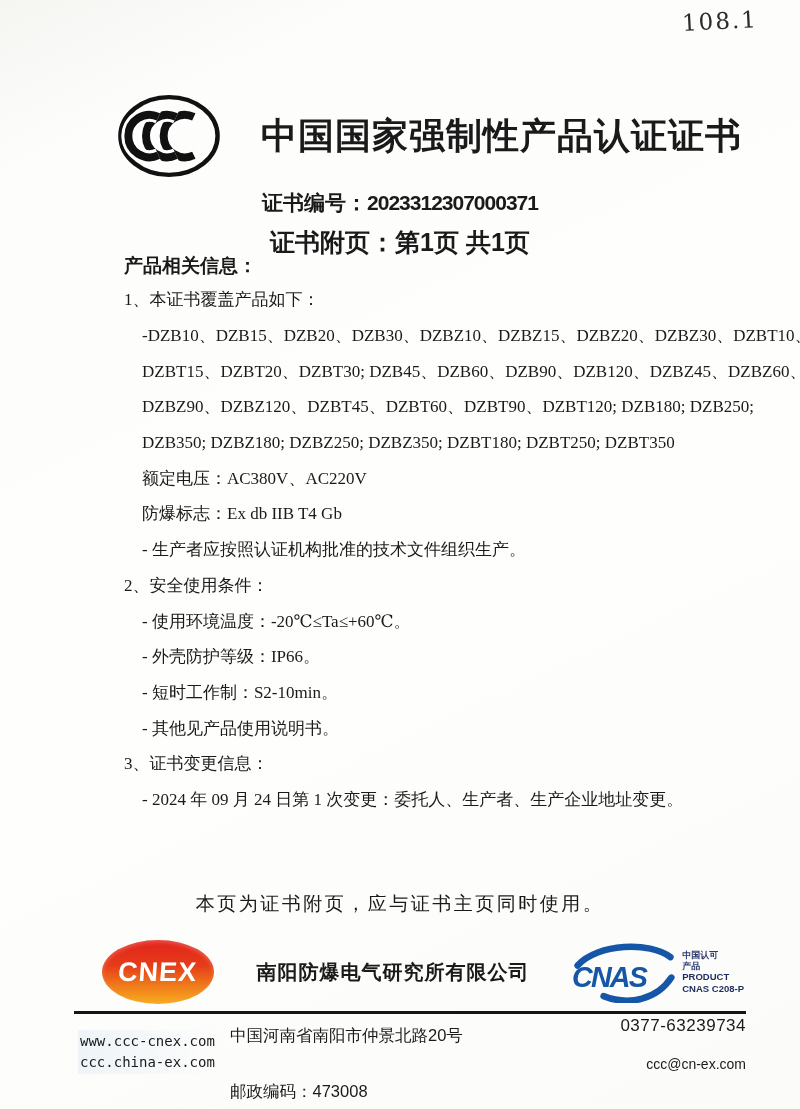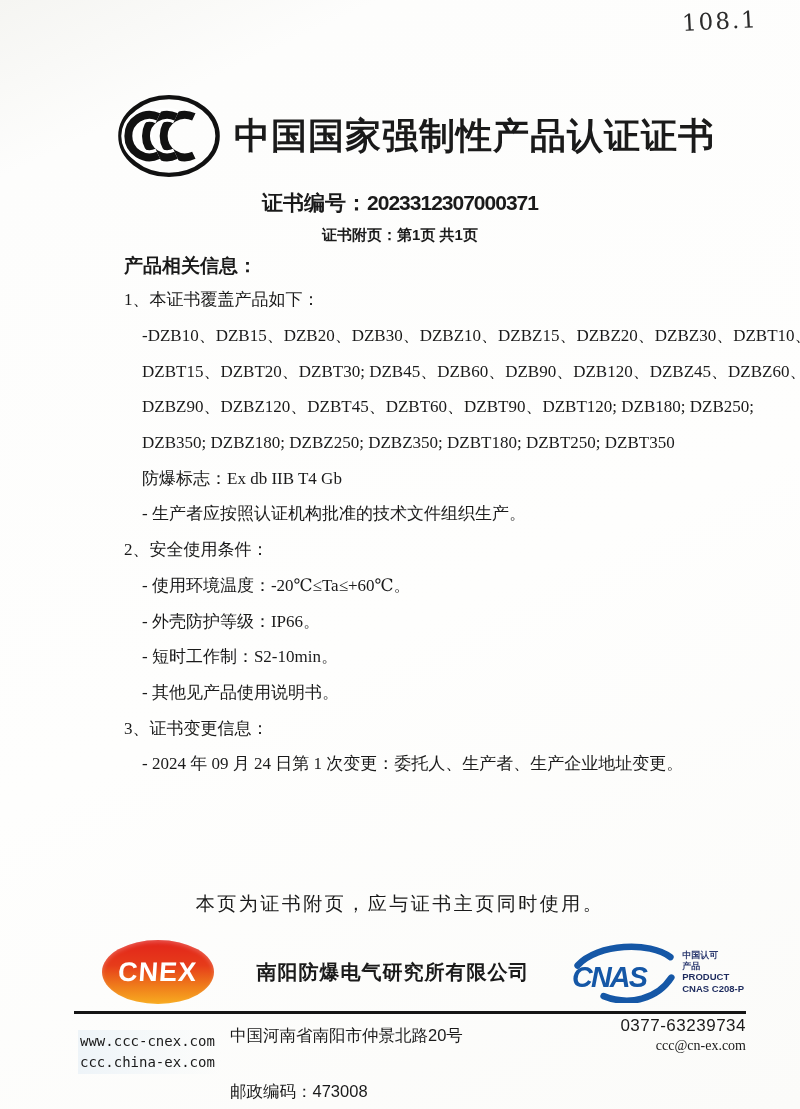--- a/index.html
+++ b/index.html
@@ -16,34 +16,34 @@
     position:absolute;top:8px;right:42px;
     font-family:"DejaVu Serif",serif;
     font-size:23px;color:#2b2b2b;
     transform:rotate(-3deg);
     letter-spacing:2px;
   }
   
   .header{position:absolute;top:88px;left:116px;display:flex;align-items:center;}
   .ccc-logo{width:106px;height:96px;flex:0 0 auto;}
   .title{
-    margin-left:12px;
+    margin-left:39px;
     font-family:"Liberation Sans","DejaVu Sans",sans-serif;
     font-size:36px;font-weight:600;letter-spacing:1px;white-space:nowrap;
   }
   .cert-line{
     position:absolute;top:189px;left:0;width:100%;text-align:center;
     font-family:"Liberation Sans","DejaVu Sans",sans-serif;
     font-weight:bold;font-size:21px;white-space:nowrap;
   }
   .cert-line .num{letter-spacing:-1px;}
   .pages-line{
     position:absolute;top:226px;left:0;width:100%;text-align:center;
     font-family:"Liberation Sans","DejaVu Sans",sans-serif;
-    font-weight:bold;font-size:15px;white-space:nowrap;
+    font-weight:bold;font-size:25px;white-space:nowrap;
   }
   
   .body{position:absolute;top:250px;left:124px;width:566px;font-size:17px;}
   .section-heading{
     font-weight:bold;font-size:19px;height:32px;display:flex;align-items:center;
     font-family:"Liberation Serif","DejaVu Serif",serif;
   }
   .bline{height:35.7px;display:flex;align-items:center;white-space:nowrap;}
   .bline.l2{padding-left:18px;}
   
@@ -92,22 +92,22 @@
     background:linear-gradient(90deg,#eef4f8 0%,rgba(255,255,255,0) 100%);
     padding:1px 6px 1px 2px;
   }
   .f-mid{
     position:absolute;left:230px;top:9px;display:flex;gap:34px;
     font-size:16.5px;white-space:nowrap;flex-direction:column;
   }
   .f-right{position:absolute;right:54px;top:0;text-align:right;}
   .f-right .phone{font-size:17px;letter-spacing:.5px;}
   .f-right .email{
-    font-family:Liberation Serif, serif;
-    font-size:14px;margin-top:2px;
+    font-family:Liberation Sans, sans-serif;
+    font-size:14px;margin-top:20px;
   }
 </style>
 </head>
 <body>
 
 <div class="page">
 
   <div class="handwritten">108.1</div>
 
   <div class="header">
@@ -126,20 +126,21 @@
 
   <div class="pages-line"><span>证书附页：</span><span>第1页 共1页</span></div>
 
   <div class="body">
     <div class="section-heading">产品相关信息：</div>
     <div class="bline l1">1、本证书覆盖产品如下：</div>
     <div class="bline l2">-DZB10、DZB15、DZB20、DZB30、DZBZ10、DZBZ15、DZBZ20、DZBZ30、DZBT10、</div>
     <div class="bline l2">DZBT15、DZBT20、DZBT30; DZB45、DZB60、DZB90、DZB120、DZBZ45、DZBZ60、</div>
     <div class="bline l2">DZBZ90、DZBZ120、DZBT45、DZBT60、DZBT90、DZBT120; DZB180; DZB250;</div>
     <div class="bline l2">DZB350; DZBZ180; DZBZ250; DZBZ350; DZBT180; DZBT250; DZBT350</div>
+    <div class="bline l2">额定电压：AC380V、AC220V</div>
     <div class="bline l2">防爆标志：Ex db IIB T4 Gb</div>
     <div class="bline l2">- 生产者应按照认证机构批准的技术文件组织生产。</div>
     <div class="bline l1">2、安全使用条件：</div>
     <div class="bline l2">- 使用环境温度：-20℃≤Ta≤+60℃。</div>
     <div class="bline l2">- 外壳防护等级：IP66。</div>
     <div class="bline l2">- 短时工作制：S2-10min。</div>
     <div class="bline l2">- 其他见产品使用说明书。</div>
     <div class="bline l1">3、证书变更信息：</div>
     <div class="bline l2">- 2024 年 09 月 24 日第 1 次变更：委托人、生产者、生产企业地址变更。</div>
   </div>

